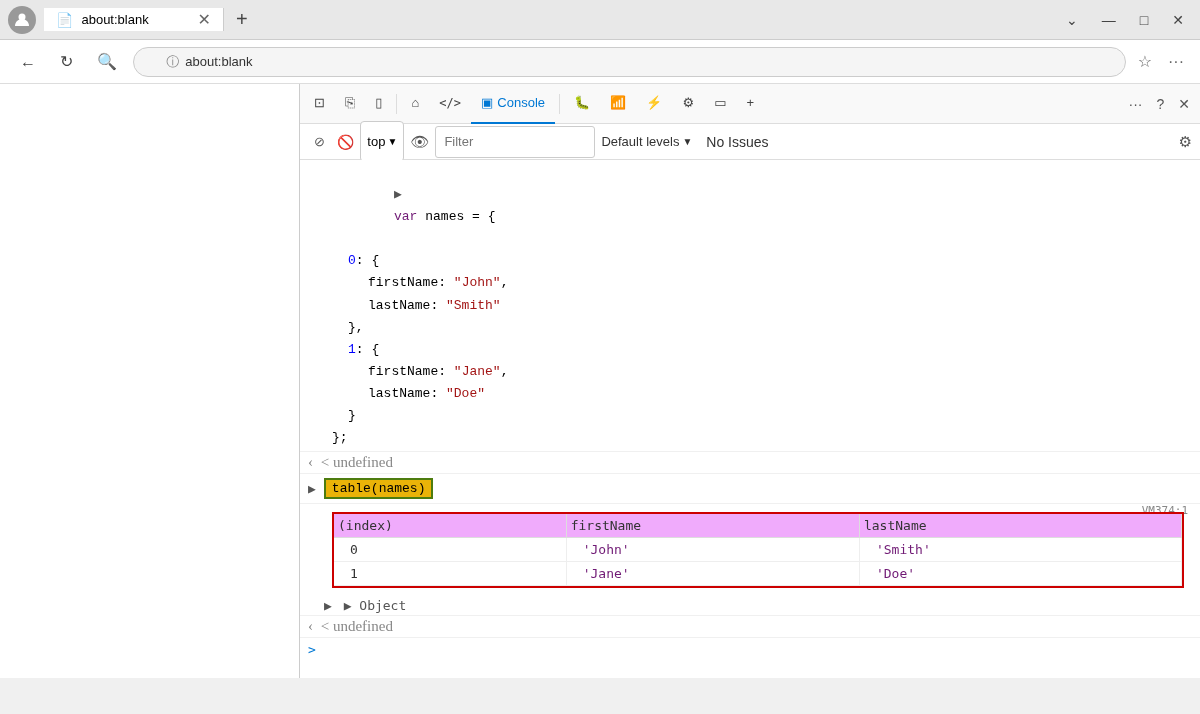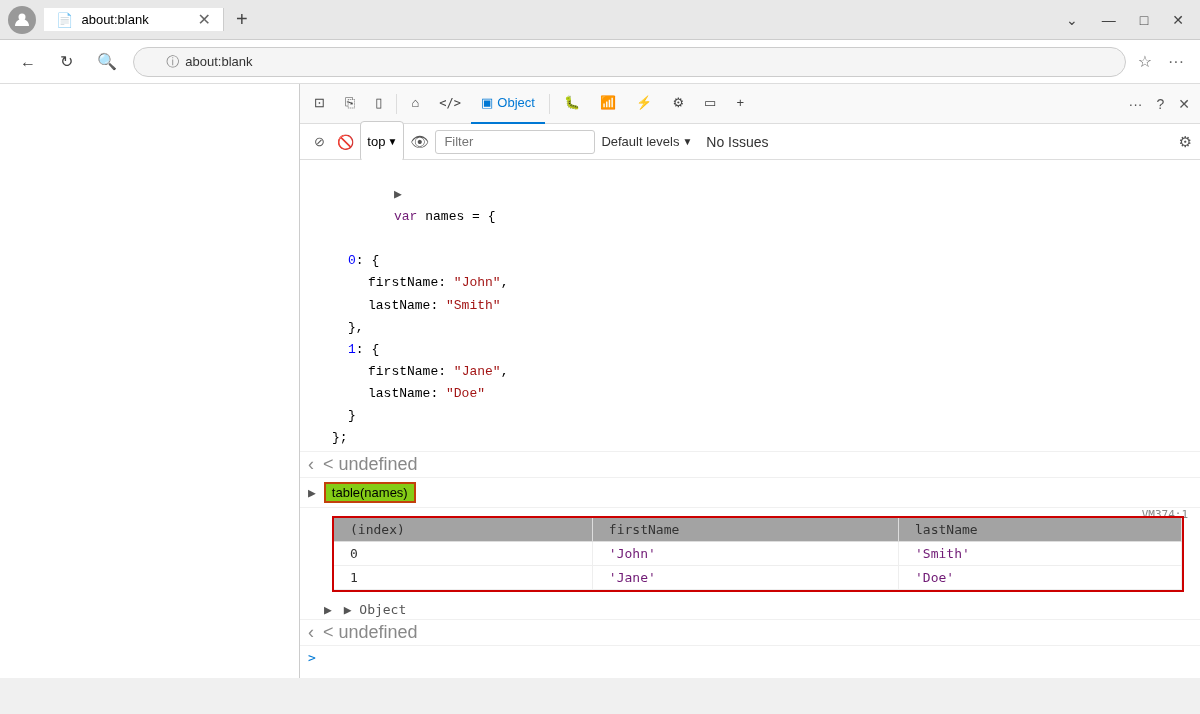--- a/index.html
+++ b/index.html
@@ -114,21 +114,21 @@
       font-size: 13px;
       background: white;
       cursor: pointer;
     }
     .filter-input {
       border: 1px solid #ccc;
       border-radius: 3px;
       padding: 0 8px;
       font-size: 13px;
       width: 160px;
-      height: 24px;
+      height: 32px;
     }
     .default-levels {
       display: flex; align-items: center; gap: 3px;
       font-size: 13px; color: #333; cursor: pointer;
     }
     .no-issues { font-size: 14px; color: #333; margin-left: 8px; }
     .settings-icon { margin-left: auto; font-size: 15px; color: #555; cursor: pointer; }
 
     
     .console-output {
@@ -150,58 +150,58 @@
     .id { color: #000; }
     .str { color: #a31515; }
     .num { color: #0000ff; }
     .punct { color: #000; }
 
     .expand-arrow { color: #555; margin-right: 4px; cursor: pointer; }
 
     .undefined-line {
       padding: 2px 8px;
       color: #888;
-      font-family: Liberation Sans, sans-serif;
-      font-size: 18px;
+      font-family: Liberation Serif, serif;
+      font-size: 15px;
       border-bottom: 1px solid #f0f0f0;
     }
 
     .table-cmd-line {
       padding: 4px 8px;
       display: flex;
       align-items: center;
       gap: 4px;
       font-family: 'Consolas', monospace;
       font-size: 13px;
       border-bottom: 1px solid #f0f0f0;
     }
     .table-cmd-box {
-      border: 2px solid #c2410c;
-      background: #84cc16;
+      border: 2px solid #4d7c0f;
+      background: #eab308;
       padding: 1px 6px;
-      font-family: Liberation Sans, sans-serif;
+      font-family: Liberation Mono, monospace;
       font-size: 13px;
     }
 
     
     .data-table-container {
       margin: 4px 8px 4px 16px;
       border: 2px solid #cc0000;
       background: #fff;
       position: relative;
     }
     .data-table {
       width: 100%;
       border-collapse: collapse;
       font-family: 'Consolas', monospace;
       font-size: 13px;
     }
     .data-table th {
-      background: #a3a3a3;
-      padding: 4px 16px;
+      background: #f0abfc;
+      padding: 4px 4px;
       text-align: left;
       font-weight: normal;
       border-bottom: 1px solid #ddd;
       border-right: 1px solid #ddd;
       color: #333;
     }
     .data-table td {
       padding: 4px 16px;
       border-bottom: 1px solid #eee;
       border-right: 1px solid #eee;
@@ -304,21 +304,21 @@
       </div>
       <div class="devtools-tab-sep"></div>
       <div class="devtools-tab">
         <span>⌂</span>
       </div>
       <div class="devtools-tab">
         <span style="font-family:monospace; font-size:12px;">&lt;/&gt;</span>
       </div>
       <div class="devtools-tab active">
         <span>▣</span>
-        <span>Object</span>
+        <span>Console</span>
       </div>
       <div class="devtools-tab-sep"></div>
       <div class="devtools-tab">
         <span>🐛</span>
       </div>
       <div class="devtools-tab">
         <span>📶</span>
       </div>
       <div class="devtools-tab">
         <span>⚡</span>

